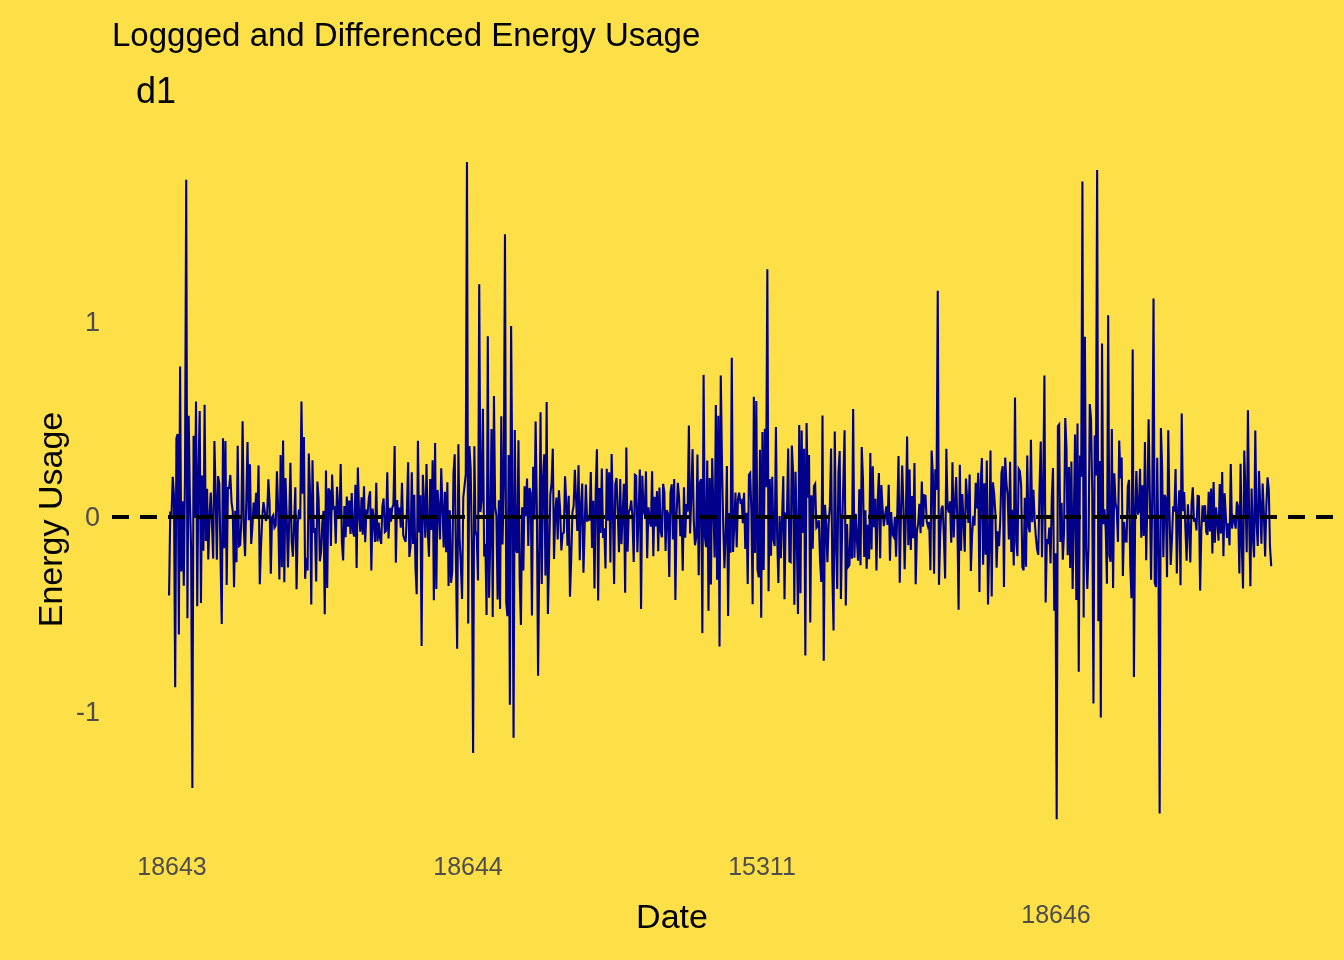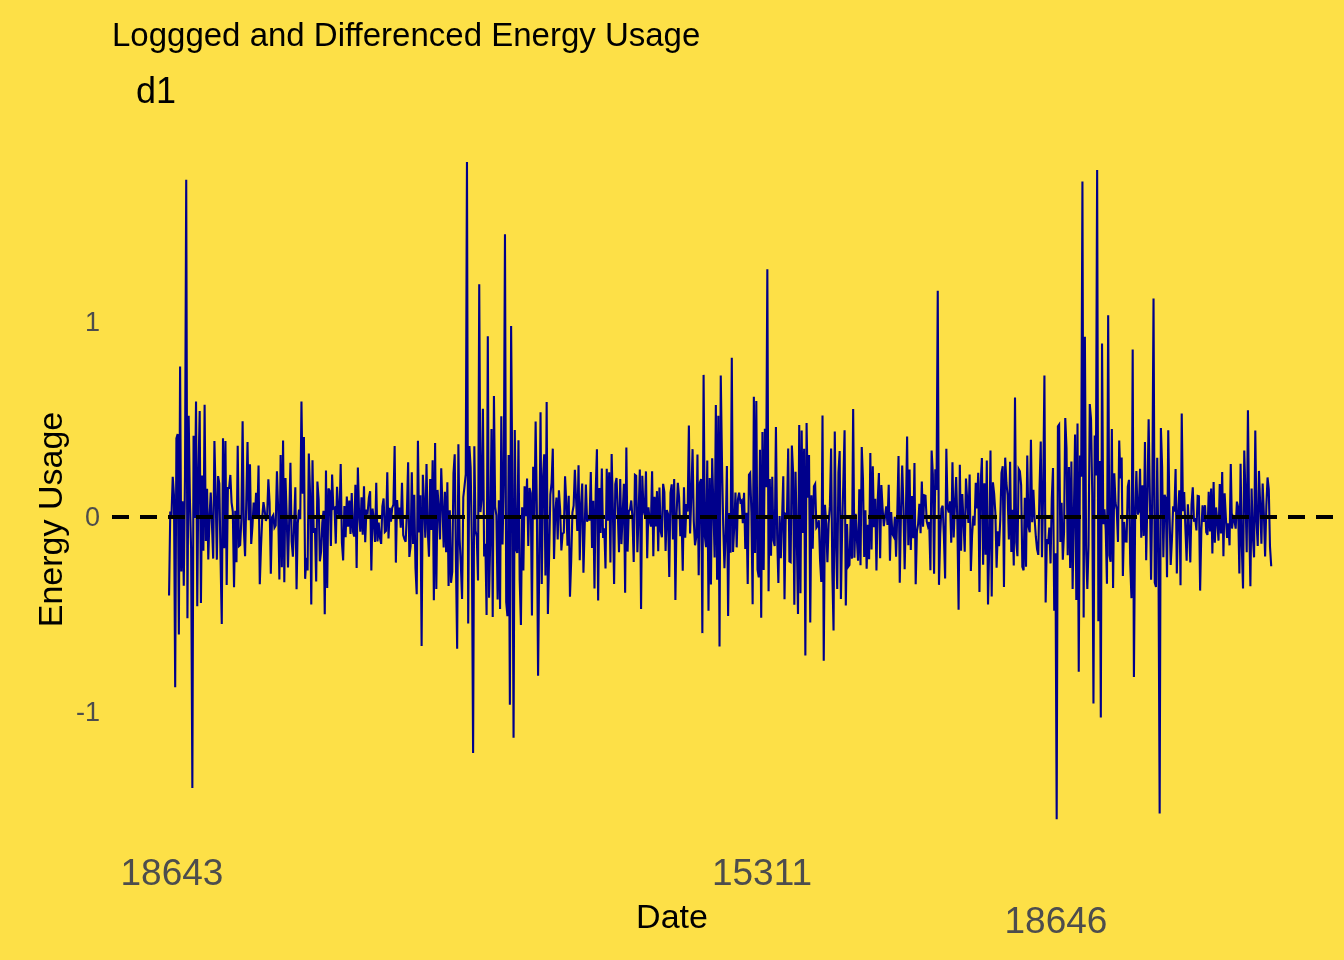--- a/index.html
+++ b/index.html
@@ -64,21 +64,21 @@
     right: 1244px;
     width: 120px;
     text-align: right;
     font-size: 27px;
     color: #4d4d4d;
   }
   .xtick {
     position: absolute;
     width: 200px;
     text-align: center;
-    font-size: 37px;
+    font-size: 25px;
     color: #4d4d4d;
     top: 852px;
   }
   #plotsvg {
     position: absolute;
     left: 0;
     top: 0;
   }
 </style>
 </head>
@@ -90,20 +90,21 @@
   <div class="subtitle-text">d1</div>
 
   <div class="axis-title-y">Energy Usage</div>
   <div class="axis-title-x">Date</div>
 
   <div class="ytick" style="top:307px;">1</div>
   <div class="ytick" style="top:502px;">0</div>
   <div class="ytick" style="top:697px;">-1</div>
 
   <div class="xtick" style="left:72px;">18643</div>
+  <div class="xtick" style="left:368px;">18644</div>
   <div class="xtick" style="left:662px;">15311</div>
   <div class="xtick" style="left:956px;margin-top:48px;">18646</div>
 
   <svg id="plotsvg" width="1344" height="960">
     <polyline id="series-path" fill="none" stroke="#00008B" stroke-width="2.1" stroke-linejoin="miter" stroke-linecap="butt" points="169.05,595.59 170.28,511.46 171.51,515.45 172.73,476.77 173.96,495.07 175.18,687.28 176.41,438.36 177.64,433.99 178.86,634.58 180.09,366.52 181.31,571.50 182.54,501.15 183.77,585.80 184.99,476.52 186.22,179.65 187.44,618.21 188.67,415.76 189.90,499.08 191.12,549.53 192.35,788.05 193.57,435.69 194.80,518.04 196.03,401.51 197.25,606.15 198.48,469.77 199.70,411.06 200.93,602.95 202.16,475.60 203.38,550.81 204.61,404.77 205.83,541.10 207.06,488.71 208.29,559.40 209.51,516.35 210.74,492.60 211.96,524.77 213.19,558.60 214.42,440.94 215.64,494.79 216.87,559.64 218.09,476.14 219.32,483.51 220.55,558.95 221.77,623.87 223.00,438.14 224.22,548.17 225.45,440.90 226.68,585.08 227.90,487.98 229.13,487.79 230.35,474.94 231.58,502.56 232.81,511.63 234.03,587.23 235.26,510.74 236.48,562.24 237.71,445.68 238.94,546.14 240.16,545.08 241.39,519.10 242.61,421.15 243.84,529.32 245.07,556.27 246.29,501.40 247.52,442.05 248.74,520.12 249.97,464.32 251.20,543.92 252.42,526.63 253.65,502.44 254.87,518.27 256.10,492.85 257.33,518.73 258.55,465.49 259.78,584.23 261.00,547.23 262.23,517.73 263.46,502.05 264.68,510.59 265.91,520.98 267.13,515.93 268.36,479.30 269.59,502.59 270.81,573.76 272.04,517.24 273.26,515.11 274.49,527.64 275.72,525.55 276.94,471.17 278.17,509.22 279.39,579.47 280.62,454.93 281.85,567.33 283.07,440.40 284.30,582.16 285.52,478.10 286.75,518.37 287.98,567.39 289.20,520.18 290.43,462.85 291.65,541.51 292.88,556.78 294.11,523.80 295.33,487.25 296.56,589.29 297.78,523.39 299.01,509.65 300.24,519.12 301.46,401.60 302.69,493.83 303.91,436.97 305.14,578.86 306.37,557.70 307.59,570.45 308.82,453.44 310.04,493.27 311.27,604.61 312.50,460.24 313.72,532.73 314.95,528.01 316.17,581.41 317.40,481.63 318.63,499.17 319.85,561.33 321.08,551.70 322.30,522.55 323.53,510.74 324.76,614.28 325.98,470.39 327.21,587.95 328.43,488.42 329.66,490.77 330.89,546.05 332.11,474.49 333.34,508.59 334.56,507.72 335.79,543.60 337.02,486.83 338.24,511.35 339.47,518.64 340.69,463.96 341.92,542.67 343.15,560.43 344.37,506.14 345.60,537.16 346.82,496.51 348.05,526.77 349.28,500.63 350.50,533.88 351.73,493.11 352.95,531.48 354.18,536.42 355.41,484.76 356.63,567.91 357.86,467.58 359.08,514.16 360.31,531.59 361.54,497.38 362.76,534.61 363.99,486.25 365.21,542.30 366.44,509.64 367.67,512.27 368.89,497.70 370.12,491.20 371.34,570.50 372.57,508.58 373.80,519.75 375.02,541.97 376.25,482.68 377.47,541.42 378.70,522.50 379.93,537.76 381.15,543.90 382.38,506.28 383.60,498.47 384.83,531.96 386.06,530.73 387.28,472.34 388.51,538.54 389.73,507.77 390.96,521.75 392.19,507.94 393.41,504.58 394.64,446.04 395.86,562.61 397.09,500.09 398.32,517.38 399.54,507.44 400.77,527.76 401.99,482.88 403.22,535.03 404.45,539.01 405.67,541.79 406.90,512.09 408.12,462.37 409.35,556.88 410.58,546.09 411.80,472.23 413.03,544.06 414.25,494.69 415.48,567.97 416.71,594.13 417.93,440.88 419.16,532.35 420.38,495.30 421.61,645.96 422.84,474.87 424.06,503.21 425.29,537.81 426.51,464.05 427.74,530.09 428.97,556.78 430.19,478.91 431.42,529.94 432.64,460.19 433.87,600.26 435.10,442.94 436.32,588.93 437.55,489.92 438.77,507.89 440.00,539.38 441.23,468.34 442.45,505.67 443.68,547.41 444.90,491.84 446.13,552.22 447.36,482.26 448.58,586.08 449.81,510.16 451.03,582.78 452.26,571.64 453.49,473.21 454.71,454.25 455.94,562.06 457.16,648.66 458.39,444.21 459.62,539.37 460.84,564.51 462.07,598.98 463.29,497.21 464.52,486.24 465.75,474.41 466.97,162.10 468.20,623.47 469.42,446.11 470.65,467.77 471.88,545.31 473.10,752.95 474.33,446.22 475.55,530.58 476.78,536.90 478.01,580.41 479.23,284.23 480.46,512.05 481.68,498.53 482.91,408.82 484.14,556.45 485.36,543.79 486.59,615.08 487.81,336.37 489.04,597.69 490.27,539.45 491.49,429.04 492.72,617.07 493.94,396.04 495.17,506.78 496.40,515.66 497.62,599.57 498.85,500.19 500.07,609.09 501.30,416.28 502.53,544.39 503.75,483.07 504.98,234.25 506.20,601.83 507.43,616.27 508.66,455.13 509.88,704.67 511.11,326.09 512.33,484.59 513.56,737.78 514.79,429.91 516.01,549.31 517.24,552.94 518.46,440.38 519.69,579.74 520.92,624.99 522.14,507.29 523.37,570.57 524.59,486.31 525.82,516.29 527.05,478.50 528.27,545.99 529.50,487.90 530.72,493.12 531.95,615.38 533.18,466.80 534.40,519.42 535.63,421.43 536.85,508.39 538.08,675.73 539.31,555.26 540.53,412.15 541.76,583.97 542.98,478.13 544.21,454.35 545.44,575.47 546.66,402.09 547.89,613.92 549.11,556.34 550.34,494.53 551.57,483.11 552.79,448.65 554.02,559.05 555.24,513.30 556.47,497.46 557.70,539.48 558.92,490.37 560.15,509.83 561.37,550.54 562.60,533.22 563.83,532.63 565.05,476.31 566.28,502.50 567.50,545.61 568.73,495.77 569.96,596.73 571.18,561.01 572.41,512.67 573.63,505.62 574.86,469.76 576.09,499.32 577.31,530.87 578.54,465.36 579.76,560.23 580.99,505.61 582.22,483.50 583.44,572.79 584.67,527.41 585.89,484.43 587.12,521.81 588.35,515.54 589.57,520.50 590.80,471.95 592.02,547.87 593.25,500.87 594.48,588.60 595.70,491.50 596.93,449.26 598.15,600.51 599.38,488.08 600.61,533.00 601.83,468.53 603.06,537.99 604.28,528.16 605.51,568.56 606.74,468.71 607.96,520.68 609.19,472.30 610.41,562.55 611.64,453.93 612.87,508.68 614.09,584.05 615.32,484.10 616.54,478.00 617.77,512.15 619.00,552.24 620.22,479.01 621.45,544.10 622.67,513.57 623.90,483.73 625.13,592.66 626.35,447.49 627.58,551.60 628.80,511.48 630.03,509.34 631.26,500.45 632.48,518.31 633.71,561.97 634.93,474.83 636.16,475.74 637.39,552.33 638.61,513.31 639.84,469.49 641.06,609.08 642.29,475.70 643.52,510.26 644.74,515.04 645.97,471.40 647.19,558.15 648.42,507.26 649.65,520.44 650.87,526.48 652.10,471.20 653.32,556.34 654.55,496.67 655.78,526.37 657.00,491.15 658.23,551.29 659.45,487.47 660.68,531.20 661.91,537.21 663.13,483.83 664.36,492.19 665.58,551.01 666.81,509.99 668.04,513.82 669.26,576.94 670.49,492.71 671.71,484.31 672.94,539.50 674.17,479.05 675.39,600.09 676.62,513.15 677.84,482.87 679.07,497.25 680.30,536.26 681.52,515.10 682.75,570.83 683.97,487.39 685.20,537.63 686.43,504.10 687.65,511.52 688.88,425.57 690.10,533.39 691.33,495.91 692.56,449.15 693.78,521.09 695.01,545.24 696.23,537.25 697.46,454.52 698.69,575.31 699.91,482.54 701.14,479.06 702.36,633.12 703.59,374.88 704.82,535.85 706.04,547.17 707.27,460.49 708.49,610.77 709.72,478.01 710.95,584.56 712.17,458.25 713.40,507.44 714.62,557.42 715.85,404.96 717.08,579.80 718.30,415.86 719.53,646.39 720.76,375.40 721.98,461.55 723.21,525.32 724.43,568.25 725.66,534.26 726.89,465.95 728.11,616.09 729.34,512.93 730.56,552.74 731.79,357.86 733.02,551.94 734.24,526.45 735.47,492.43 736.69,547.35 737.92,499.64 739.15,492.75 740.37,501.84 741.60,500.51 742.82,523.31 744.05,492.67 745.28,548.88 746.50,512.89 747.73,584.05 748.95,474.91 750.18,473.04 751.41,512.83 752.63,604.35 753.86,396.71 755.08,553.09 756.31,401.08 757.54,569.68 758.76,577.37 759.99,449.64 761.21,617.65 762.44,431.98 763.67,570.06 764.89,428.85 766.12,487.28 767.34,269.35 768.57,591.29 769.80,478.98 771.02,555.66 772.25,476.80 773.47,540.36 774.70,546.05 775.93,426.91 777.15,534.87 778.38,583.04 779.60,516.12 780.83,558.18 782.06,518.49 783.28,476.26 784.51,599.16 785.73,514.26 786.96,515.44 788.19,448.59 789.41,561.32 790.64,562.08 791.86,445.46 793.09,472.34 794.32,604.80 795.54,471.66 796.77,535.03 797.99,613.98 799.22,425.07 800.45,593.30 801.67,430.57 802.90,532.88 804.12,448.71 805.35,655.45 806.58,422.90 807.80,497.69 809.03,455.06 810.25,622.46 811.48,495.19 812.71,548.65 813.93,486.19 815.16,483.93 816.38,527.71 817.61,525.94 818.84,520.20 820.06,560.34 821.29,582.02 822.51,415.51 823.74,660.67 824.97,504.85 826.19,523.97 827.42,562.21 828.64,523.64 829.87,506.38 831.10,448.47 832.32,571.14 833.55,630.57 834.77,431.51 836.00,541.76 837.23,589.01 838.45,472.43 839.68,451.12 840.90,599.03 842.13,530.09 843.36,480.97 844.58,430.35 845.81,605.56 847.03,524.08 848.26,566.69 849.49,564.82 850.71,516.40 851.94,558.65 853.16,408.93 854.39,557.73 855.62,513.72 856.84,538.20 858.07,560.76 859.29,489.32 860.52,565.26 861.75,446.96 862.97,479.19 864.20,557.01 865.42,510.39 866.65,568.71 867.88,524.70 869.10,559.16 870.33,453.10 871.55,549.52 872.78,466.30 874.01,527.16 875.23,498.83 876.46,570.50 877.68,501.09 878.91,473.07 880.14,558.23 881.36,485.09 882.59,508.22 883.81,526.24 885.04,516.25 886.27,506.33 887.49,525.01 888.72,484.67 889.94,560.83 891.17,512.11 892.40,533.92 893.62,536.39 894.85,516.80 896.07,556.67 897.30,512.83 898.53,456.07 899.75,582.74 900.98,511.87 902.20,465.65 903.43,507.02 904.66,569.23 905.88,514.98 907.11,436.48 908.33,545.33 909.56,469.63 910.79,550.03 912.01,495.99 913.24,538.30 914.46,463.02 915.69,584.12 916.92,531.42 918.14,523.86 919.37,503.76 920.59,533.26 921.82,481.48 923.05,526.80 924.27,495.29 925.50,495.76 926.72,521.25 927.95,526.29 929.18,522.08 930.40,570.19 931.63,450.44 932.85,473.96 934.08,573.79 935.31,469.28 936.53,489.86 937.76,290.80 938.98,584.86 940.21,534.52 941.44,508.80 942.66,505.67 943.89,536.40 945.11,578.55 946.34,448.69 947.57,507.79 948.79,512.48 950.02,501.33 951.24,542.65 952.47,462.24 953.70,537.56 954.92,504.15 956.15,476.99 957.37,522.51 958.60,609.70 959.83,464.70 961.05,550.79 962.28,494.01 963.50,521.60 964.73,551.64 965.96,478.45 967.18,499.21 968.41,522.96 969.63,474.44 970.86,571.07 972.09,535.14 973.31,515.81 974.54,525.58 975.76,482.69 976.99,508.43 978.22,472.80 979.44,591.90 980.67,483.50 981.89,458.07 983.12,564.66 984.35,483.21 985.57,554.73 986.80,460.45 988.02,604.45 989.25,544.77 990.48,450.51 991.70,596.61 992.93,482.27 994.15,493.95 995.38,513.03 996.61,567.80 997.83,531.19 999.06,546.24 1000.28,519.24 1001.51,472.95 1002.74,466.22 1003.96,587.08 1005.19,457.64 1006.41,482.97 1007.64,495.27 1008.87,539.52 1010.09,461.71 1011.32,552.06 1012.54,509.83 1013.77,565.38 1015.00,397.57 1016.22,542.20 1017.45,556.23 1018.67,469.07 1019.90,471.28 1021.13,485.16 1022.35,566.90 1023.58,570.29 1024.80,497.67 1026.03,566.71 1027.26,455.52 1028.48,526.27 1029.71,532.33 1030.93,439.88 1032.16,522.13 1033.39,489.90 1034.61,518.98 1035.84,536.70 1037.06,549.01 1038.29,554.86 1039.52,488.40 1040.74,441.41 1041.97,557.21 1043.19,489.70 1044.42,375.48 1045.65,602.49 1046.87,538.99 1048.10,544.01 1049.32,527.53 1050.55,563.40 1051.78,498.68 1053.00,467.98 1054.23,610.72 1055.45,553.27 1056.68,819.25 1057.91,426.32 1059.13,424.56 1060.36,542.04 1061.58,502.72 1062.81,559.61 1064.04,532.23 1065.26,418.01 1066.49,447.82 1067.71,555.24 1068.94,467.00 1070.17,567.93 1071.39,461.58 1072.62,588.96 1073.84,515.72 1075.07,434.57 1076.30,600.09 1077.52,423.41 1078.75,671.86 1079.97,455.49 1081.20,476.75 1082.43,181.60 1083.65,617.62 1084.88,336.75 1086.10,548.99 1087.33,588.86 1088.56,544.44 1089.78,403.98 1091.01,418.97 1092.23,492.68 1093.46,703.47 1094.69,435.39 1095.91,475.35 1097.14,169.90 1098.36,621.13 1099.59,460.93 1100.82,717.53 1102.04,343.42 1103.27,524.18 1104.49,509.31 1105.72,529.69 1106.95,583.85 1108.17,315.29 1109.40,555.49 1110.62,561.82 1111.85,429.06 1113.08,588.04 1114.30,473.35 1115.53,503.02 1116.75,509.59 1117.98,541.89 1119.21,440.55 1120.43,478.34 1121.66,457.39 1122.88,576.09 1124.11,521.91 1125.34,541.42 1126.56,541.62 1127.79,486.50 1129.01,479.89 1130.24,564.05 1131.47,598.13 1132.69,349.41 1133.92,676.99 1135.14,516.48 1136.37,470.92 1137.60,514.56 1138.82,511.65 1140.05,468.81 1141.27,537.67 1142.50,485.16 1143.73,535.88 1144.95,442.13 1146.18,560.23 1147.40,498.81 1148.63,419.17 1149.86,495.53 1151.08,579.85 1152.31,490.79 1153.53,298.60 1154.76,582.52 1155.99,586.88 1157.21,457.69 1158.44,552.57 1159.66,813.40 1160.89,428.08 1162.12,466.47 1163.34,557.16 1164.57,494.79 1165.79,498.11 1167.02,577.28 1168.25,430.37 1169.47,511.97 1170.70,564.90 1171.92,540.19 1173.15,506.25 1174.38,511.45 1175.60,468.91 1176.83,573.38 1178.05,513.34 1179.28,490.25 1180.51,585.18 1181.73,413.46 1182.96,511.06 1184.18,492.12 1185.41,528.69 1186.64,560.65 1187.86,504.23 1189.09,528.47 1190.31,562.38 1191.54,504.25 1192.77,487.23 1193.99,521.65 1195.22,517.98 1196.44,530.43 1197.67,495.97 1198.90,496.29 1200.12,590.61 1201.35,530.05 1202.57,505.23 1203.80,522.01 1205.03,505.19 1206.25,532.35 1207.48,534.89 1208.70,491.70 1209.93,531.55 1211.16,488.57 1212.38,553.60 1213.61,482.13 1214.83,542.72 1216.06,507.45 1217.29,521.14 1218.51,540.66 1219.74,483.92 1220.96,533.50 1222.19,471.94 1223.42,556.21 1224.64,493.23 1225.87,517.67 1227.09,537.96 1228.32,523.37 1229.55,545.34 1230.77,464.08 1232.00,528.59 1233.22,517.17 1234.45,520.05 1235.68,528.65 1236.90,501.61 1238.13,507.17 1239.35,573.56 1240.58,463.67 1241.81,547.05 1243.03,588.37 1244.26,450.44 1245.48,495.51 1246.71,552.17 1247.94,410.22 1249.16,519.37 1250.39,586.17 1251.61,488.48 1252.84,536.53 1254.07,557.35 1255.29,430.50 1256.52,521.69 1257.74,546.07 1258.97,470.90 1260.20,504.73 1261.42,543.61 1262.65,483.59 1263.87,513.58 1265.10,556.57 1266.33,506.30 1267.55,477.47 1268.78,489.23 1270.00,546.92 1271.23,566.29"></polyline>
     <line id="zero-line" x1="112" y1="517" x2="1344" y2="517" stroke="#000000" stroke-width="4.2" stroke-dasharray="17 11"></line>
   </svg>
 
 </div>
 

